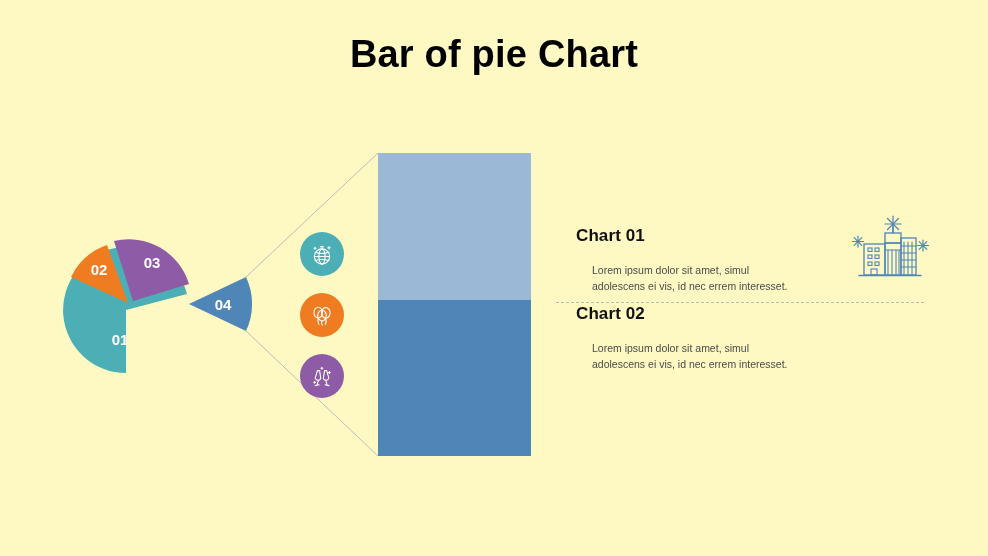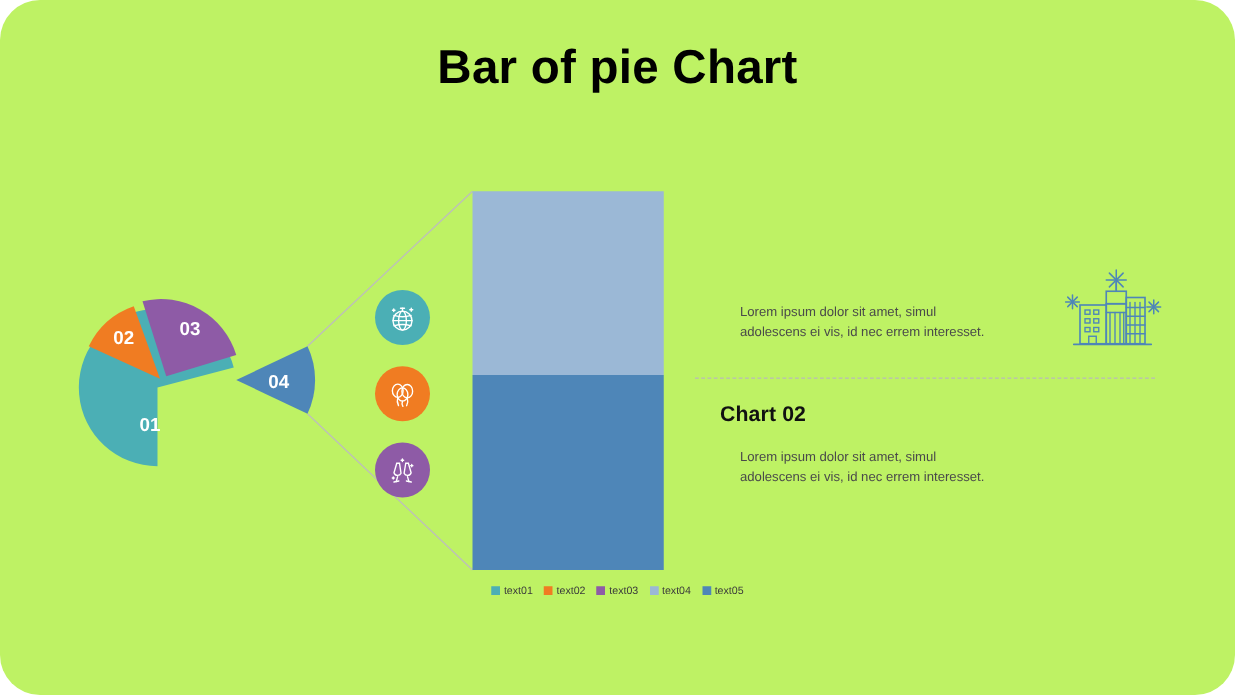--- a/index.html
+++ b/index.html
@@ -12,22 +12,21 @@
     height: 556px;
     position: relative;
     overflow: hidden;
     font-family: "Liberation Sans", sans-serif;
     color: #1a1a1a;
   }
 
   #slide {
     position: absolute;
     inset: 0;
-    background: #bef264;
-    border-radius: 32px;
+    background: #fef9c3;
   }
 
   
   #page-title {
     position: absolute;
     top: 34px;
     left: 0;
     width: 988px;
     text-align: center;
     font-size: 38px;
@@ -97,21 +96,21 @@
     position: absolute;
     left: 556px;
     top: 302px;
     width: 368px;
     border-top: 1px dashed #b9b9b9;
     height: 0;
   }
   #block-02 {
     position: absolute;
     left: 576px;
-    top: 322px;
+    top: 304px;
     width: 360px;
   }
 
   
   #building-icon {
     position: absolute;
     left: 848px;
     top: 212px;
     width: 86px;
     height: 72px;
@@ -217,20 +216,21 @@
         <line x1="17.1" y1="22.8" x2="21.0" y2="23.6"></line>
         <path d="M13.9 5.2 l0 2 M12.9 6.2 l2 0"></path>
         <path d="M21.4 9.6 l0 1.8 M20.5 10.5 l1.8 0"></path>
         <path d="M6.6 19.6 l0 1.6 M5.8 20.4 l1.6 0"></path>
       </svg>
     </div>
   </div>
 
   <div id="right-col">
     <div class="chart-block">
+      <h2 class="chart-heading">Chart 01</h2>
       <p class="chart-body">
         <span>Lorem ipsum dolor sit amet, simul</span>
         <br>
         <span>adolescens ei vis, id nec errem  interesset.</span>
       </p>
     </div>
   </div>
 
   <div id="divider"></div>
 
@@ -296,36 +296,14 @@
       <line x1="13.8" y1="25.7" x2="6.2" y2="33.3"></line>
     </g>
     <g stroke-width="1.2">
       <line x1="75" y1="28" x2="75" y2="39"></line>
       <line x1="69.5" y1="33.5" x2="80.5" y2="33.5"></line>
       <line x1="71.2" y1="29.7" x2="78.8" y2="37.3"></line>
       <line x1="78.8" y1="29.7" x2="71.2" y2="37.3"></line>
     </g>
   </svg>
 
-  <div id="legend">
-    <div class="legend-item">
-      <span class="legend-swatch" style="background:#4BAFB5"></span>
-      <span class="legend-text">text01</span>
-    </div>
-    <div class="legend-item">
-      <span class="legend-swatch" style="background:#F07C22"></span>
-      <span class="legend-text">text02</span>
-    </div>
-    <div class="legend-item">
-      <span class="legend-swatch" style="background:#8E5BA6"></span>
-      <span class="legend-text">text03</span>
-    </div>
-    <div class="legend-item">
-      <span class="legend-swatch" style="background:#9BB8D6"></span>
-      <span class="legend-text">text04</span>
-    </div>
-    <div class="legend-item">
-      <span class="legend-swatch" style="background:#4E86B8"></span>
-      <span class="legend-text">text05</span>
-    </div>
-  </div>
 
 </div>
 
 </body></html>

